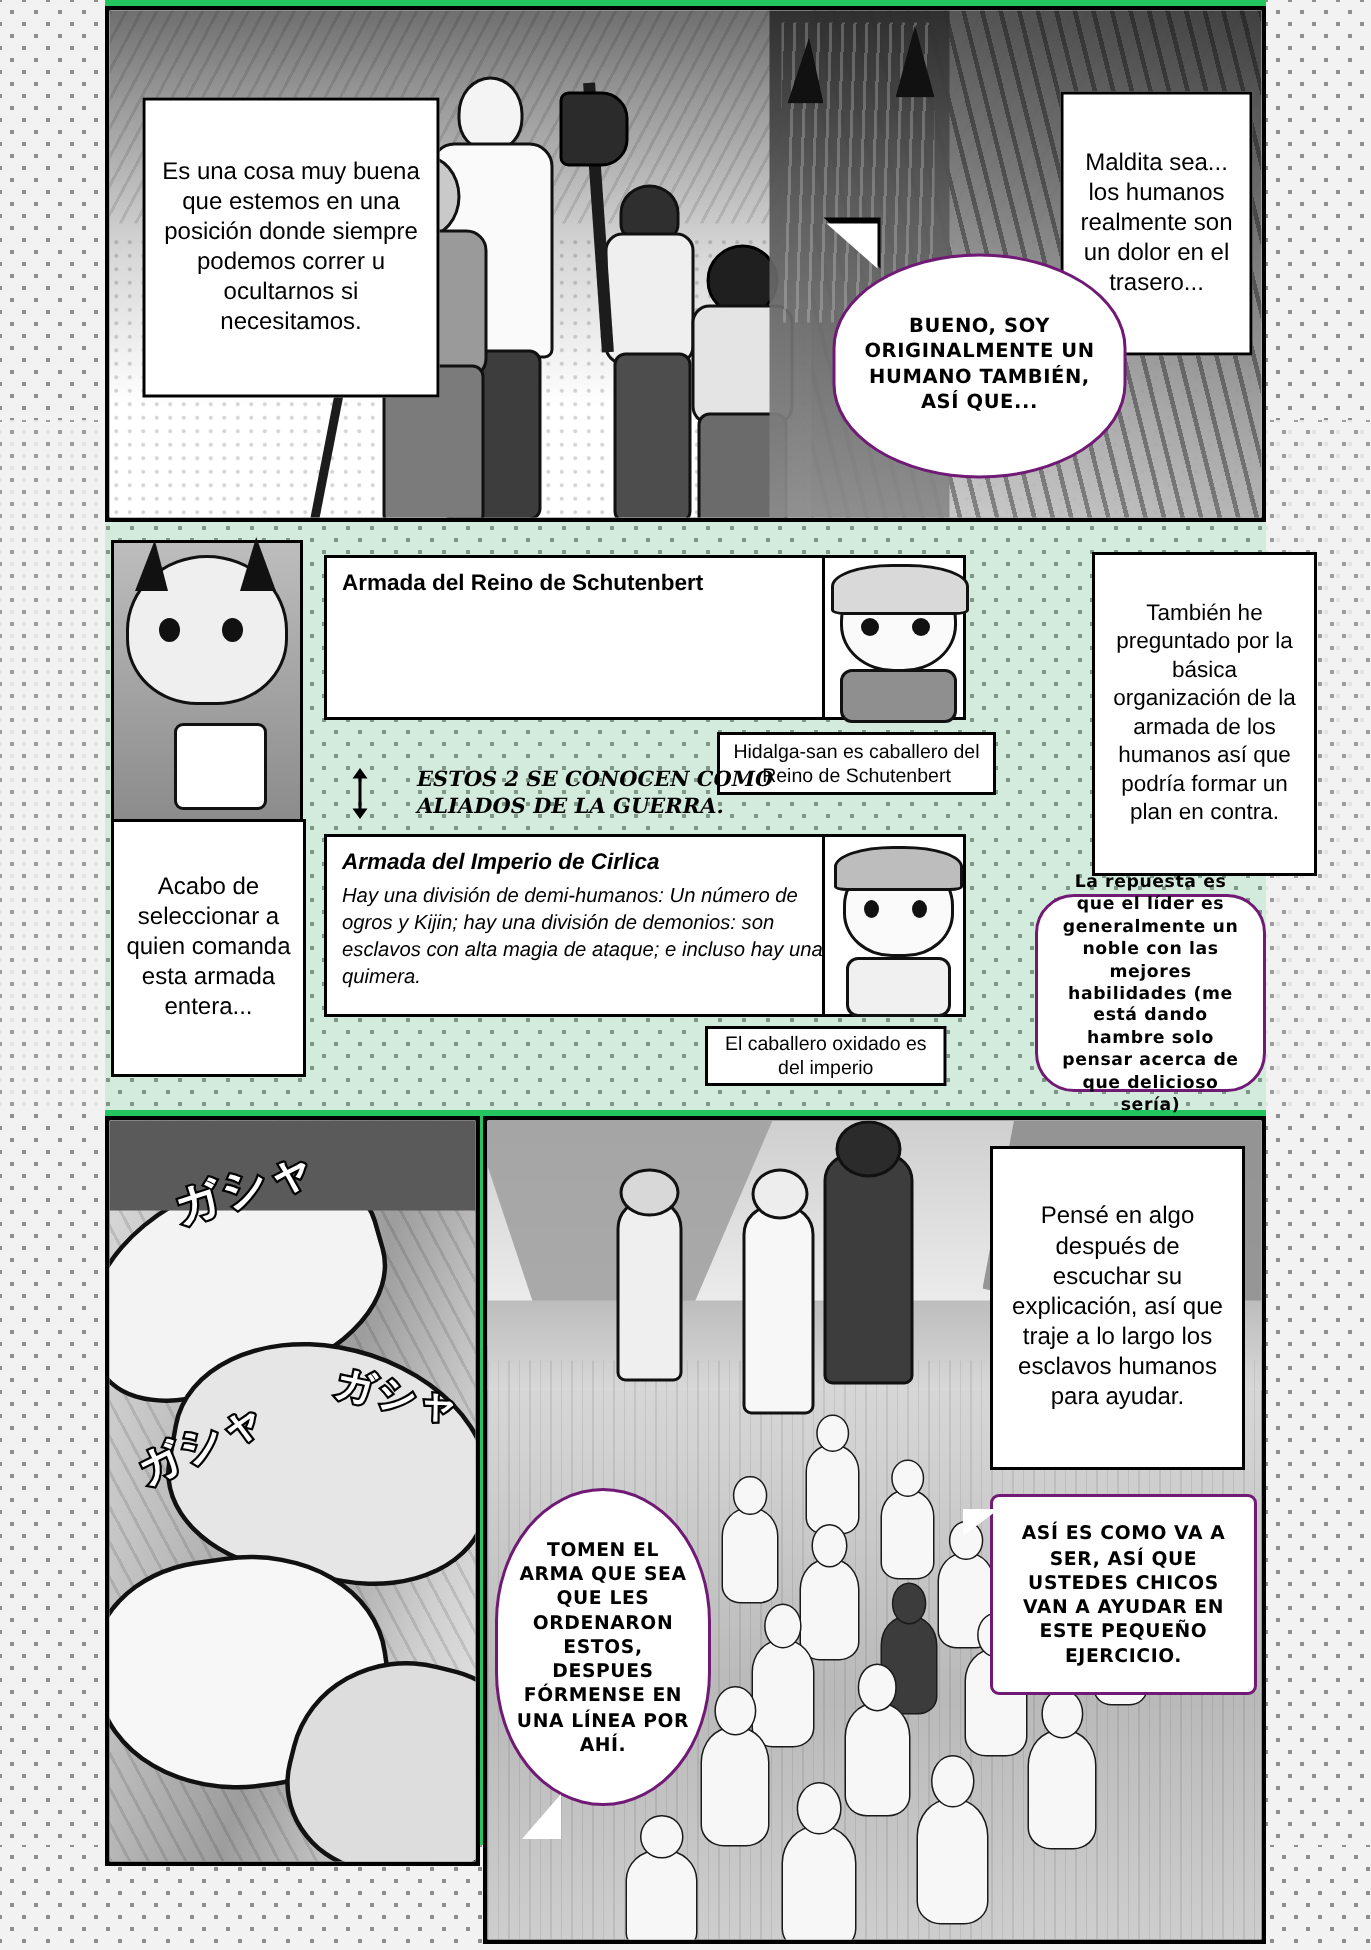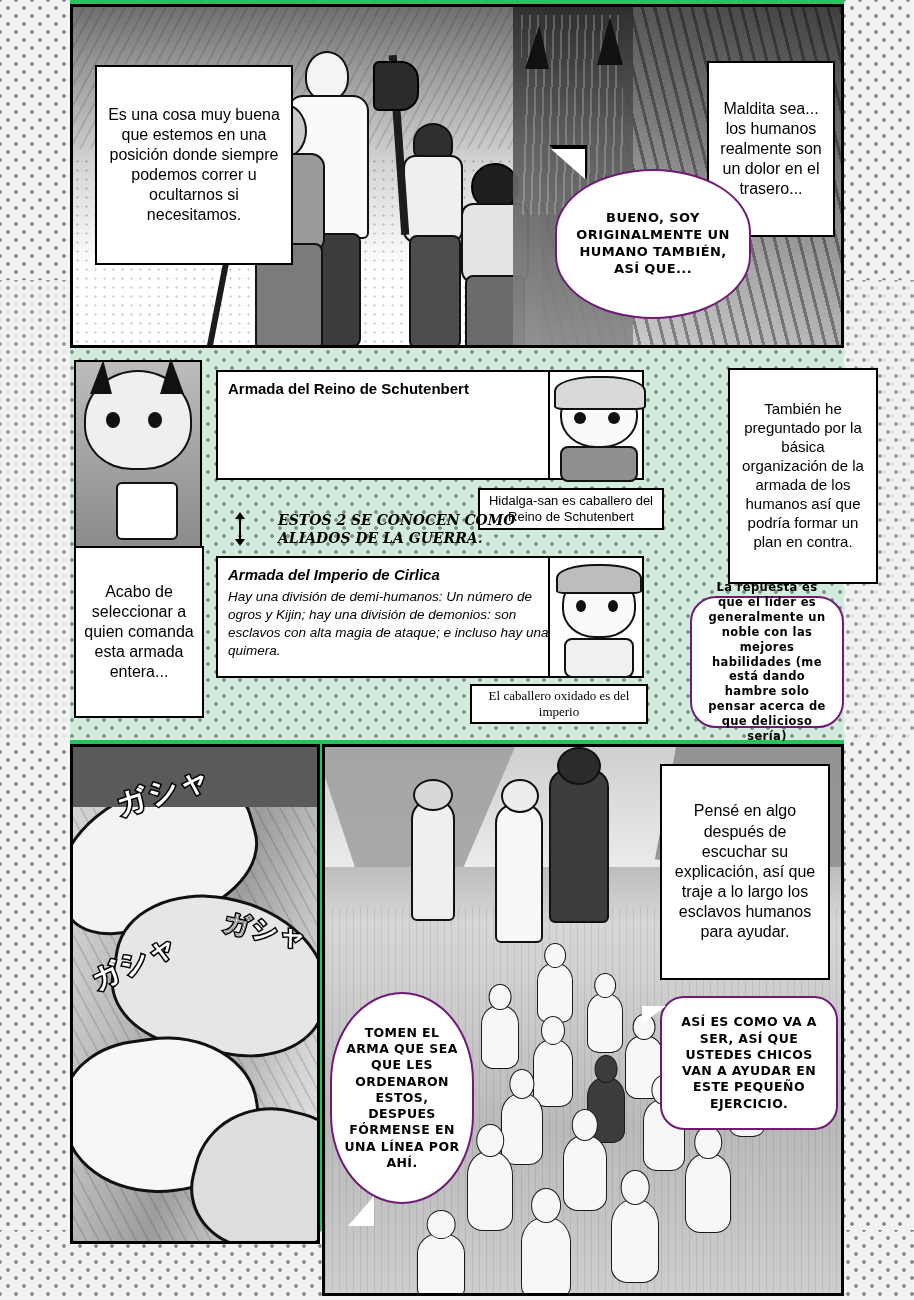--- a/index.html
+++ b/index.html
@@ -274,21 +274,21 @@
   </div>
 
   <div class="info" style="left:548px;top:556px;width:96px;height:122px;padding:0;">
     <div style="position:absolute;left:12px;top:14px;width:70px;height:62px;border:2px solid #111;border-radius:48% 48% 44% 44%;background:#fafafa;"></div>
     <div style="position:absolute;left:6px;top:6px;width:82px;height:26px;background:#bdbdbd;border:2px solid #111;border-radius:46% 46% 10% 10%;"></div>
     <div style="position:absolute;left:26px;top:42px;width:10px;height:12px;background:#111;border-radius:50%;"></div>
     <div style="position:absolute;left:58px;top:42px;width:10px;height:12px;background:#111;border-radius:50%;"></div>
     <div style="position:absolute;left:14px;top:80px;width:66px;height:36px;background:#f0f0f0;border:2px solid #111;border-radius:8px;"></div>
   </div>
 
-  <div class="tbox" style="left:470px;top:684px;width:178px;height:40px;font-size:13px;font-family:Liberation Serif, serif;">El caballero oxidado es del imperio</div>
+  <div class="tbox" style="left:470px;top:684px;width:161px;height:40px;font-size:13px;">El caballero oxidado es del imperio</div>
 
   <div class="tbox" style="left:74px;top:546px;width:130px;height:172px;font-size:16px;">Acabo de seleccionar a quien comanda esta armada entera...</div>
 
   <div class="tbox" style="left:692px;top:368px;width:150px;height:216px;font-size:15px;margin-left:36px;">También he preguntado por la básica organización de la armada de los humanos así que podría formar un plan en contra.</div>
 
   <div class="balloon soft hand" style="left:690px;top:596px;width:154px;height:132px;font-size:11.5px;border-radius:26px;">La repuesta es que el líder es generalmente un noble con las mejores habilidades (me está dando hambre solo pensar acerca de que delicioso sería)</div>
 
   <div class="panel" style="left:70px;top:744px;width:250px;height:500px;">
     <div class="art art-rock"></div>
     <div class="art art-stripes2" style="opacity:.7;"></div>
@@ -338,19 +338,19 @@
     <div class="fig" style="left:360px;top:406px;width:44px;height:78px;"></div>
     <div class="fig" style="left:286px;top:452px;width:46px;height:82px;"></div>
     <div class="fig" style="left:196px;top:470px;width:48px;height:82px;"></div>
     <div class="fig" style="left:92px;top:486px;width:46px;height:66px;"></div>
     <div class="fig" style="left:404px;top:330px;width:34px;height:58px;"></div>
     <div class="fig" style="left:452px;top:300px;width:32px;height:54px;"></div>
   </div>
 
   <div class="tbox" style="left:660px;top:764px;width:170px;height:216px;font-size:16px;z-index:6;">Pensé en algo después de escuchar su explicación, así que traje a lo largo los esclavos humanos para ayudar.</div>
 
-  <div class="balloon soft hand" style="left:660px;top:996px;width:178px;height:134px;font-size:12.5px;border-radius:24px;z-index:6;">ASÍ ES COMO VA A SER, ASÍ QUE USTEDES CHICOS VAN A AYUDAR EN ESTE PEQUEÑO EJERCICIO.</div>
+  <div class="balloon soft hand" style="left:660px;top:996px;width:178px;height:134px;font-size:12.5px;border-radius:6px;z-index:6;">ASÍ ES COMO VA A SER, ASÍ QUE USTEDES CHICOS VAN A AYUDAR EN ESTE PEQUEÑO EJERCICIO.</div>
   <div class="tail" style="left:642px;top:1006px;border-width:18px 24px 0 0;border-color:#fff transparent transparent transparent;z-index:7;"></div>
 
   <div class="balloon hand" style="left:330px;top:992px;width:144px;height:212px;font-size:12.5px;z-index:6;">TOMEN EL ARMA QUE SEA QUE LES ORDENARON ESTOS, DESPUES FÓRMENSE EN UNA LÍNEA POR AHÍ.</div>
   <div class="tail" style="left:348px;top:1196px;border-width:0 0 30px 26px;border-color:transparent transparent #fff transparent;z-index:7;"></div>
 
 </div>
 
 </body></html>

